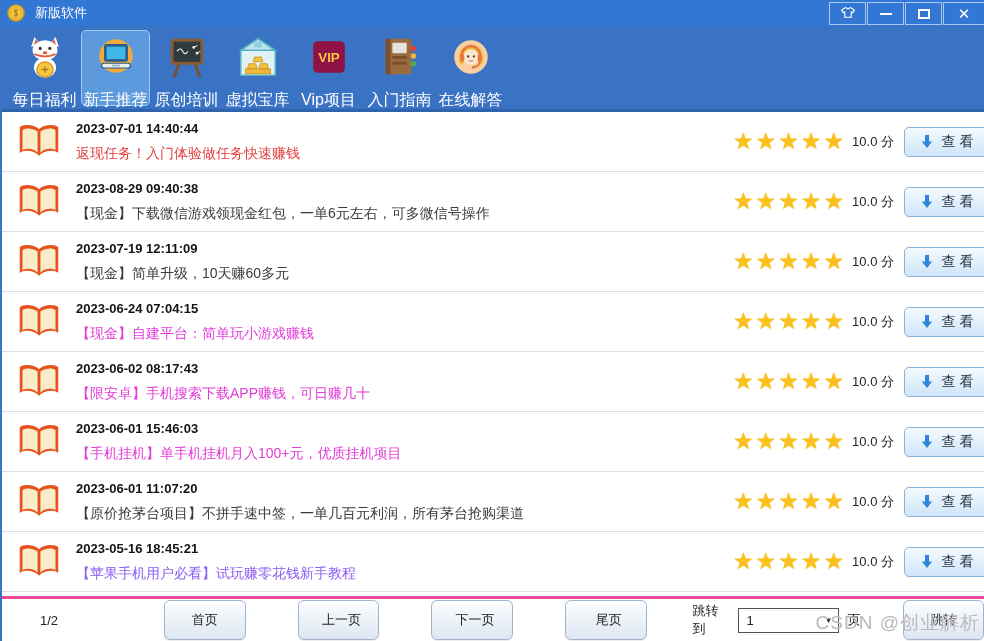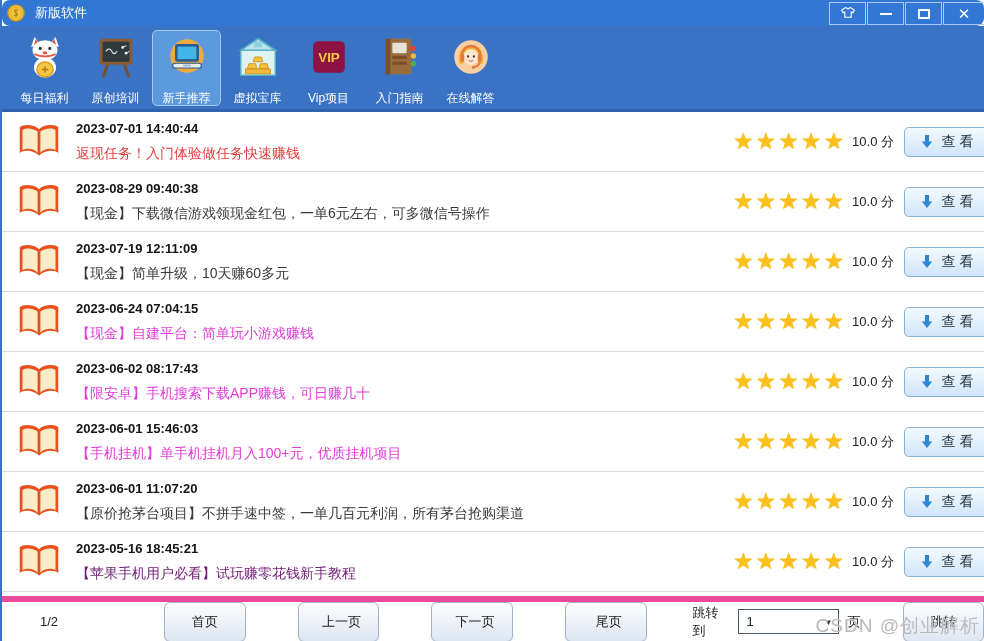--- a/index.html
+++ b/index.html
@@ -4,42 +4,42 @@
 <style>
   * { box-sizing: border-box; margin: 0; padding: 0; }
   html, body { width: 984px; height: 641px; overflow: hidden; }
   body { font-family: "Liberation Sans", "DejaVu Sans", sans-serif; background: #fff; }
 
   .window { width: 984px; height: 641px; display: flex; flex-direction: column;
             background: #fff; position: relative; border-left: 2px solid #3b73c4; }
 
   
   .titlebar { height: 26px; background: #3377d4; display: flex; align-items: center;
-              padding-left: 5px; flex: 0 0 auto; position: relative; border-radius: 8px; }
+              padding-left: 5px; flex: 0 0 auto; position: relative; }
   .coin { width: 18px; height: 18px; display: inline-flex; margin-right: 10px; }
   .app-title { color: #fff; font-size: 13px; }
   .win-controls { position: absolute; right: 0; top: 2px; display: flex; height: 23px; }
   .win-btn { width: 37px; height: 23px; border: 1px solid #a9c8ef; display: flex;
              align-items: center; justify-content: center; color: #fff; cursor: default;
              margin-left: 1px; background: transparent; font-size: 13px; }
   .win-btn:last-child { width: 41px; border-right: none; }
   .glyph-min { width: 12px; height: 0; border-bottom: 2px solid #fff; display: inline-block; }
   .glyph-max { width: 12px; height: 10px; border: 2px solid #fff; display: inline-block; }
   .glyph-close { font-size: 15px; font-weight: bold; line-height: 1; }
 
   
   .toolbar { height: 86px; background: #3b73c4; border-bottom: 3px solid #2f64ad;
              display: flex; align-items: flex-start; padding: 4px 0 0 8px; flex: 0 0 auto; }
   .tb-item { width: 69px; height: 76px; margin-right: 2px; border-radius: 5px;
              display: flex; flex-direction: column; align-items: center;
              padding-top: 3px; border: 1px solid transparent; cursor: default; }
   .tb-item.selected { background: #5c99dd; border: 1px solid #9ecdf2; }
   .tb-icon { width: 48px; height: 48px; display: flex; align-items: center; justify-content: center; }
   .tb-icon svg { width: 46px; height: 46px; }
-  .tb-label { color: #ffffff; font-size: 12px; margin-top: 10px; white-space: nowrap; }
+  .tb-label { color: #ffffff; font-size: 16px; margin-top: 10px; white-space: nowrap; }
 
   
   .list { flex: 1 1 auto; background: #fff; overflow: hidden; }
   .row { height: 60px; display: flex; align-items: center; padding-left: 15px;
          border-bottom: 1px solid #dadee3; position: relative; background: #fff; }
   .book { width: 44px; height: 38px; margin-right: 15px; flex: 0 0 auto; }
   .book svg { width: 44px; height: 38px; }
   .row-text { display: flex; flex-direction: column; gap: 9px; }
   .row-time { font-size: 13px; font-weight: bold; color: #141414; }
   .row-title { font-size: 14px; }
@@ -48,21 +48,21 @@
   .stars { color: #fcc21b; font-size: 23px; letter-spacing: 2px; line-height: 1;
            text-shadow: 0 0 1px #e0a400; }
   .score { font-size: 13px; color: #222; margin: 0 10px 0 6px; white-space: nowrap; }
   .view-btn { width: 86px; height: 30px; margin-right: -6px; border: 1px solid #86b3d9;
               border-radius: 5px; background: linear-gradient(#f4faff, #cfe5f8);
               display: flex; align-items: center; justify-content: center; gap: 9px;
               font-size: 14px; color: #1b2b38; font-family: inherit; cursor: default; }
   .dl-icon { display: inline-flex; }
 
   
-  .pagination { height: 45px; flex: 0 0 auto; border-top: 6px solid #ec4899;
+  .pagination { height: 45px; flex: 0 0 auto; border-top: 3px solid #ec4899;
                 display: flex; align-items: center; background: #fff;
                 position: relative; padding-left: 38px; font-size: 13px; color: #222; }
   .page-ind { width: 30px; }
   .page-btn { width: 84px; height: 40px; border: 1px solid #9fb3cc; border-radius: 6px;
               background: linear-gradient(#fdfeff, #dde6f1); font-size: 13px; color: #1a1a1a;
               font-family: inherit; cursor: default; box-shadow: 0 1px 1px rgba(0,0,0,0.08); }
   .btn-first { margin-left: 95px; }
   .btn-prev, .btn-next, .btn-last { margin-left: 52px; padding-left: 6px; }
   .jump-label { margin-left: 46px; }
   .combo { margin-left: 8px; width: 103px; height: 25px; border: 1px solid #49555f;
@@ -121,46 +121,46 @@
             <circle cx="29" cy="15" r="1.6" fill="#333"></circle>
             <ellipse cx="24" cy="19.5" rx="2.4" ry="1.6" fill="#e5533c"></ellipse>
             <path d="M13 21 q11 5 22 0" stroke="#e85a3c" stroke-width="2" fill="none"></path>
             <ellipse cx="24" cy="35" rx="11.5" ry="10.5" fill="#fff"></ellipse>
             <ellipse cx="24" cy="37" rx="8.5" ry="7.8" fill="#f6c944" stroke="#d99a21" stroke-width="1.5"></ellipse>
             <path d="M20.5 37 h7 M24 33.8 v6.4" stroke="#b5791c" stroke-width="1.6"></path>
           </svg>
         </span>
     <span class="tb-label">每日福利</span>
   </div>
+      <div class="tb-item selected">
+    <span class="tb-icon">
+          <svg viewBox="0 0 48 48">
+            <circle cx="24" cy="23" r="17.5" fill="#f2a93b"></circle>
+            <rect x="11.5" y="10.5" width="25" height="18.5" rx="2.5" fill="#2a5d8f"></rect>
+            <rect x="14.2" y="13.2" width="19.6" height="13" fill="#41b6e8"></rect>
+            <rect x="9" y="30.5" width="30" height="5" rx="2.5" fill="#e8eef4" stroke="#2a5d8f" stroke-width="1.2"></rect>
+            <rect x="20" y="32" width="8" height="1.8" fill="#9fb4c6"></rect>
+          </svg>
+        </span>
+    <span class="tb-label">新手推荐</span>
+  </div>
       <div class="tb-item">
     <span class="tb-icon">
           <svg viewBox="0 0 48 48">
             <path d="M15.5 31 L10.5 45" stroke="#7c4e2a" stroke-width="3"></path>
             <path d="M32.5 31 L37.5 45" stroke="#7c4e2a" stroke-width="3"></path>
             <rect x="7" y="5" width="34" height="27" rx="2" fill="#8a5a33"></rect>
             <rect x="10" y="8" width="28" height="21" fill="#2f3a3c"></rect>
             <path d="M13.5 18 q3.5-5 6 0 q2.5 5 5.5 0" stroke="#ddd" stroke-width="1.4" fill="none"></path>
             <circle cx="31" cy="14" r="1.4" fill="#eee"></circle>
             <circle cx="34.5" cy="20" r="1.4" fill="#eee"></circle>
             <path d="M31 14 l4-2 M34.5 20 l3.5-2" stroke="#eee" stroke-width="1"></path>
           </svg>
         </span>
     <span class="tb-label">原创培训</span>
-  </div>
-      <div class="tb-item selected">
-    <span class="tb-icon">
-          <svg viewBox="0 0 48 48">
-            <circle cx="24" cy="23" r="17.5" fill="#f2a93b"></circle>
-            <rect x="11.5" y="10.5" width="25" height="18.5" rx="2.5" fill="#2a5d8f"></rect>
-            <rect x="14.2" y="13.2" width="19.6" height="13" fill="#41b6e8"></rect>
-            <rect x="9" y="30.5" width="30" height="5" rx="2.5" fill="#e8eef4" stroke="#2a5d8f" stroke-width="1.2"></rect>
-            <rect x="20" y="32" width="8" height="1.8" fill="#9fb4c6"></rect>
-          </svg>
-        </span>
-    <span class="tb-label">新手推荐</span>
   </div>
       <div class="tb-item">
     <span class="tb-icon">
           <svg viewBox="0 0 48 48">
             <path d="M6 17 L24 5 L42 17 L42 43 L6 43 Z" fill="#dff3f7" stroke="#57b0c4" stroke-width="1.6"></path>
             <path d="M6 17 L24 5 L42 17 Z" fill="#bfe3ea" stroke="#57b0c4" stroke-width="1.6"></path>
             <rect x="20" y="8" width="8" height="6" fill="#8fd0de"></rect>
             <path d="M13 36 h10 l-1.5-5 h-7 Z M25 36 h10 l-1.5-5 h-7 Z" fill="#f6c23e" stroke="#d29a1f"></path>
             <path d="M19 29 h10 l-1.5-5 h-7 Z" fill="#f6c23e" stroke="#d29a1f"></path>
             <rect x="11" y="36.5" width="26" height="5" fill="#f2b83c" stroke="#d29a1f"></rect>
@@ -399,21 +399,21 @@
     <span class="book">
       <svg viewBox="0 0 48 40">
         <path d="M24 6 C19 1 7 0 3 4 L3 32 C7 28 19 29 24 35 C29 29 41 28 45 32 L45 4 C41 0 29 1 24 6 Z" fill="#e8511d"></path>
         <path d="M23 9 C19 5 9 4 6 7 L6 29 C10 26 19 27 23 32 Z" fill="#fbecc9"></path>
         <path d="M25 9 C29 5 39 4 42 7 L42 29 C38 26 29 27 25 32 Z" fill="#fbecc9"></path>
         <path d="M23 9 L23 32 M25 9 L25 32" stroke="#d8490f" stroke-width="1"></path>
       </svg>
     </span>
     <div class="row-text">
       <div class="row-time">2023-05-16 18:45:21</div>
-      <div class="row-title" style="color: #701a75;">【苹果手机用户必看】试玩赚零花钱新手教程</div>
+      <div class="row-title" style="color: #8b5cf6;">【苹果手机用户必看】试玩赚零花钱新手教程</div>
     </div>
     <div class="row-right">
       <span class="stars">★★★★★</span>
       <span class="score"><span class="score-val">10.0</span> <span class="score-unit">分</span></span>
       <button class="view-btn">
         <span class="dl-icon">
           <svg width="12" height="15" viewBox="0 0 12 15">
                 <path d="M4 1 h4 v6.5 h3.2 L6 14 L0.8 7.5 H4 Z" fill="#2f86d6"></path>
               </svg>
         </span>

